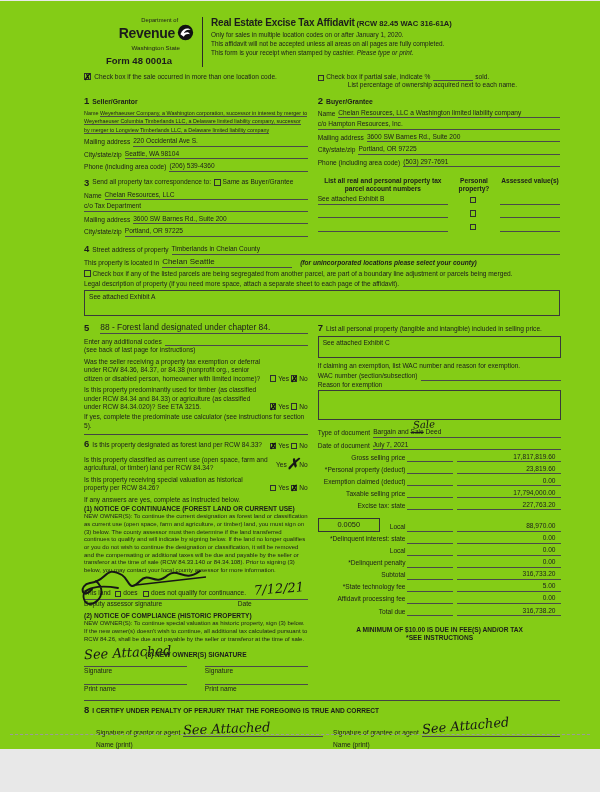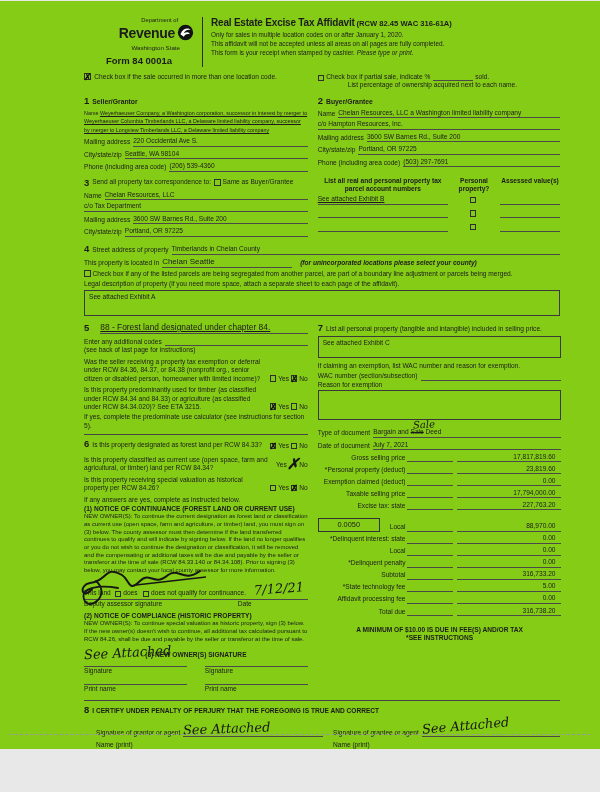--- a/index.html
+++ b/index.html
@@ -23,21 +23,21 @@
   .title-ref { font-weight:bold; font-size:7.6px; }
   .hdr-sub { font-size:6.4px; margin-top:1px; }
   
   .cb { display:inline-block; width:6.5px; height:6.5px; border:1px solid #2e2e2e;
         position:relative; vertical-align:-1px; margin-right:2px; flex:none; }
   .cb.ck::after { content:"✗"; position:absolute; top:-2.5px; left:-1px;
         font-size:8.5px; font-weight:bold; color:#111; }
   
   .row { display:flex; align-items:flex-end; }
   .fill { flex:1; border-bottom:0.9px solid #4a4a4a; min-height:8px; margin-left:3px; }
-  .ul { border-bottom:0.9px solid #4a4a4a;text-decoration:underline; }
+  .ul { border-bottom:0.9px solid #4a4a4a; }
   .sec-num { font-weight:bold; font-size:9.5px; margin-right:3px; }
   .sec-title { font-weight:bold; font-size:6.8px; }
   .cols { display:flex; gap:10px; }
   .colL { width:47%; flex:none; }
   .colR { flex:1; }
   .small { font-size:6px; }
   .tiny { font-size:5.4px; line-height:1.2; }
   .it { font-style:italic; }
   .b { font-weight:bold; }
   .boxed { border:1px solid #3a3a3a; }
@@ -66,21 +66,21 @@
       <div class="rev-row">
         <span class="rev-name">Revenue</span>
         <span>
           <svg width="17" height="17" viewBox="0 0 20 20">
                 <circle cx="10" cy="10" r="9" fill="#111"></circle>
                 <path d="M4 12 C7 5 13 4 16 7 C12 6 9 8 8 11 C11 9 14 9 15 12 C11 11 9 13 8 15 Z" fill="#fff"></path>
               </svg>
         </span>
       </div>
       <div class="wa-state">Washington State</div>
-      <div class="form-no">Form 84 0001a</div>
+      <div class="form-no">Form 48 0001a</div>
     </div>
     <div class="hdr-div"></div>
     <div>
       <div>
         <span class="title">Real Estate Excise Tax Affidavit</span>
         <span class="title-ref">(RCW 82.45 WAC 316-61A)</span>
       </div>
       <div class="hdr-sub">Only for sales in multiple location codes on or after January 1, 2020.</div>
       <div class="hdr-sub">This affidavit will not be accepted unless all areas on all pages are fully completed.</div>
       <div class="hdr-sub"><span>This form is your receipt when stamped by cashier.</span> <span class="it">Please type or print.</span></div>

